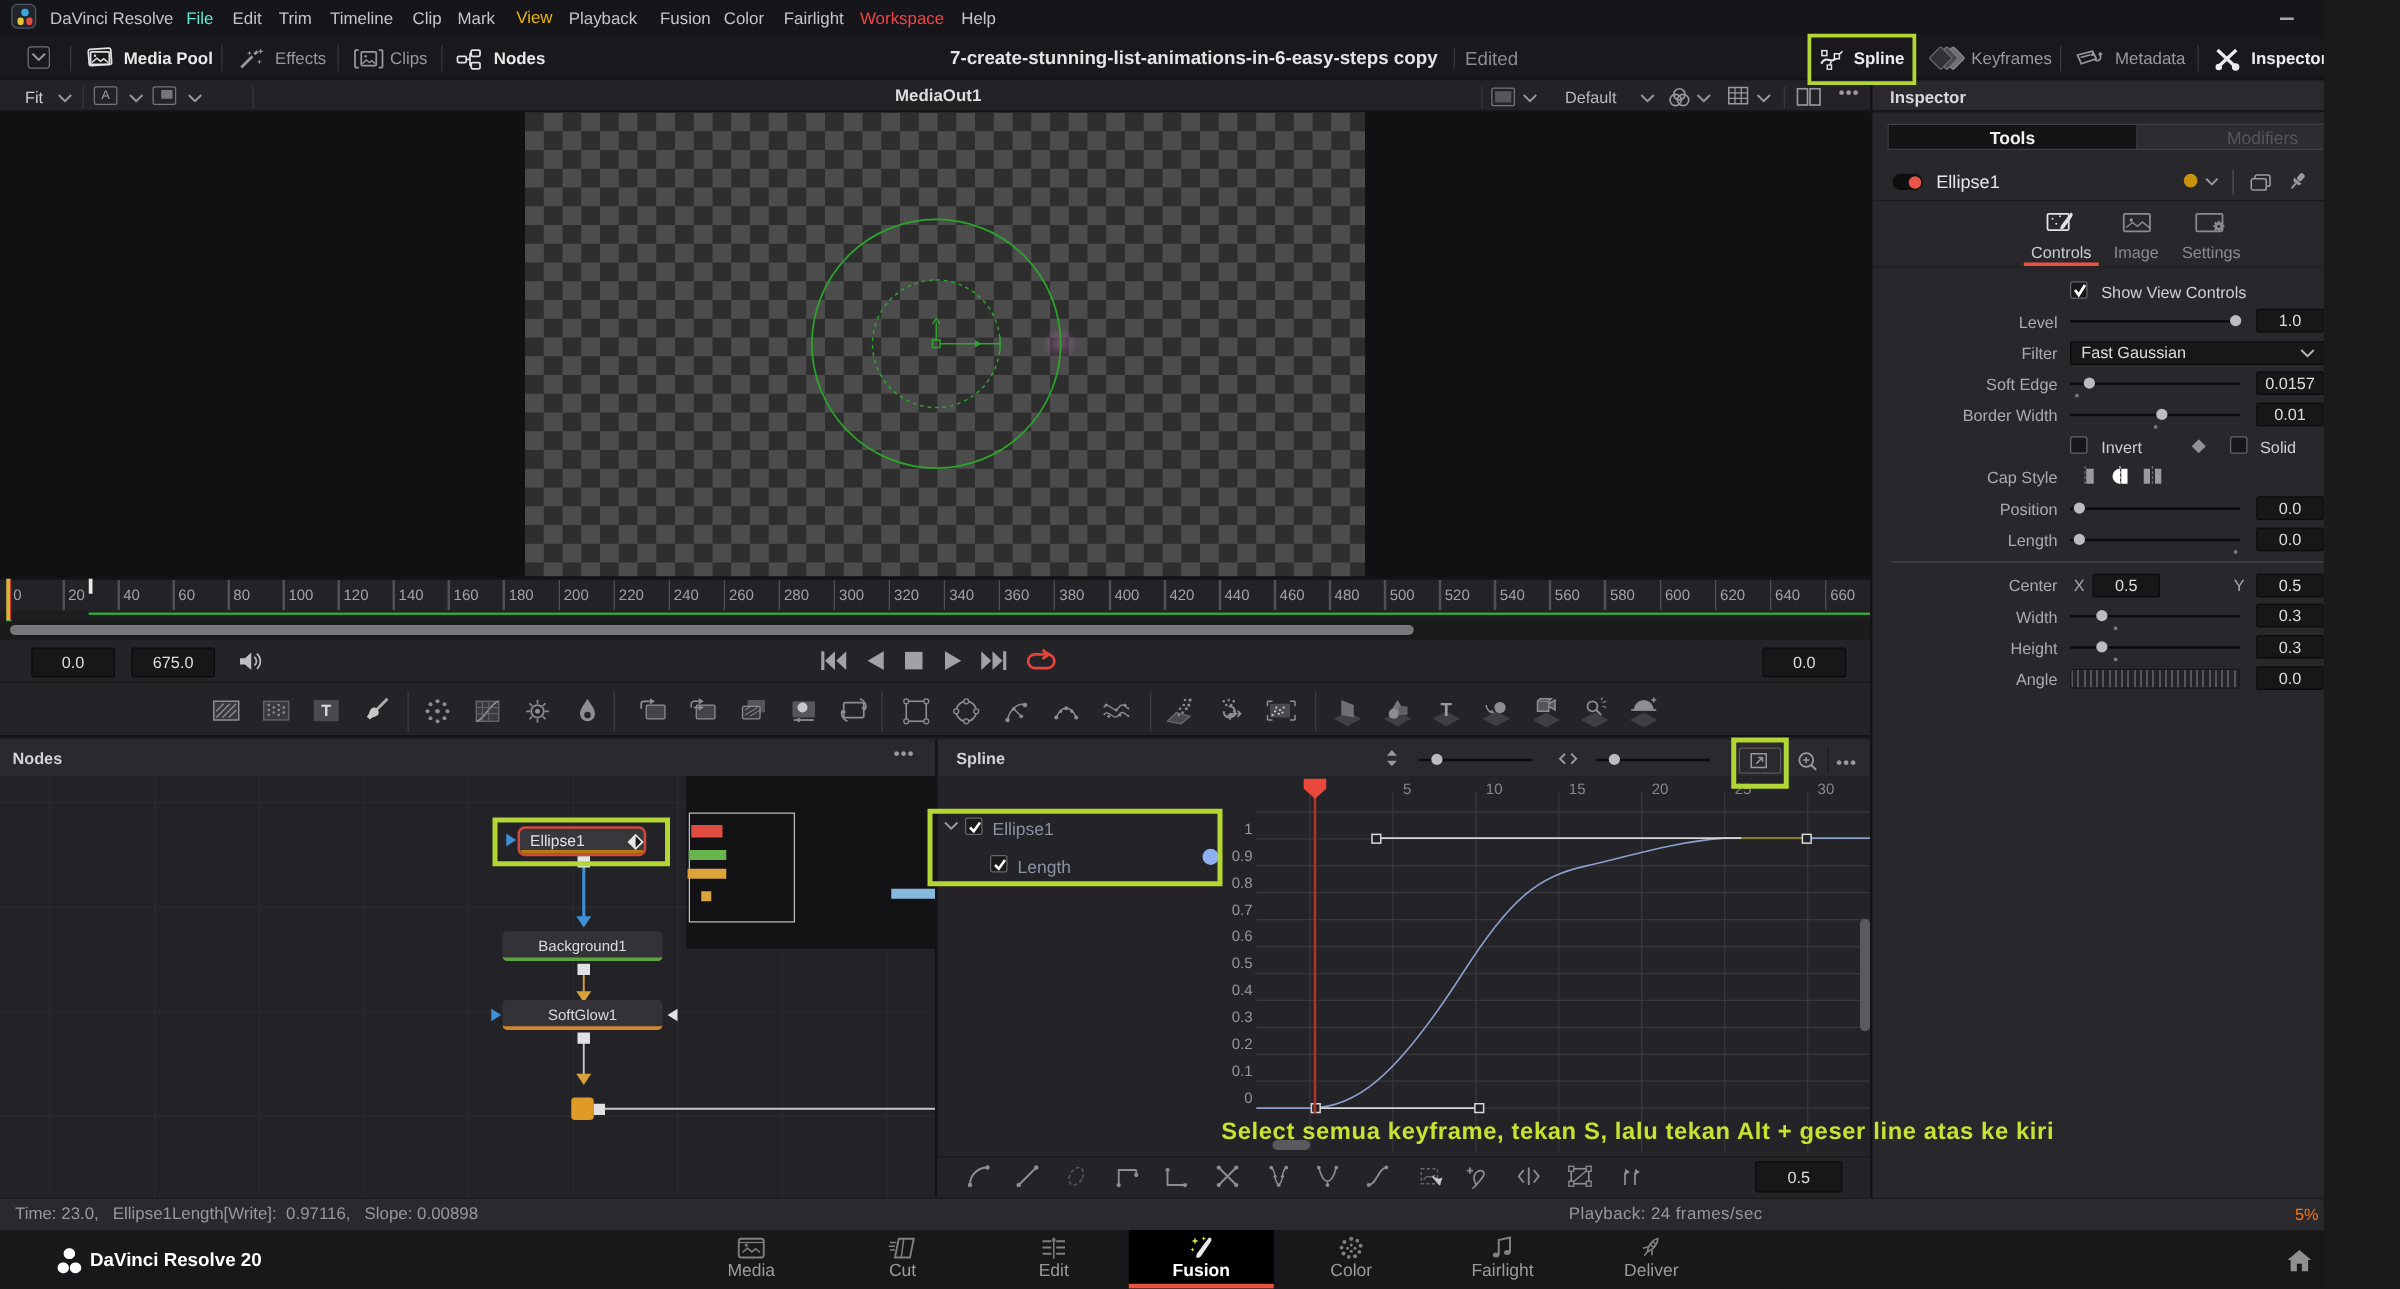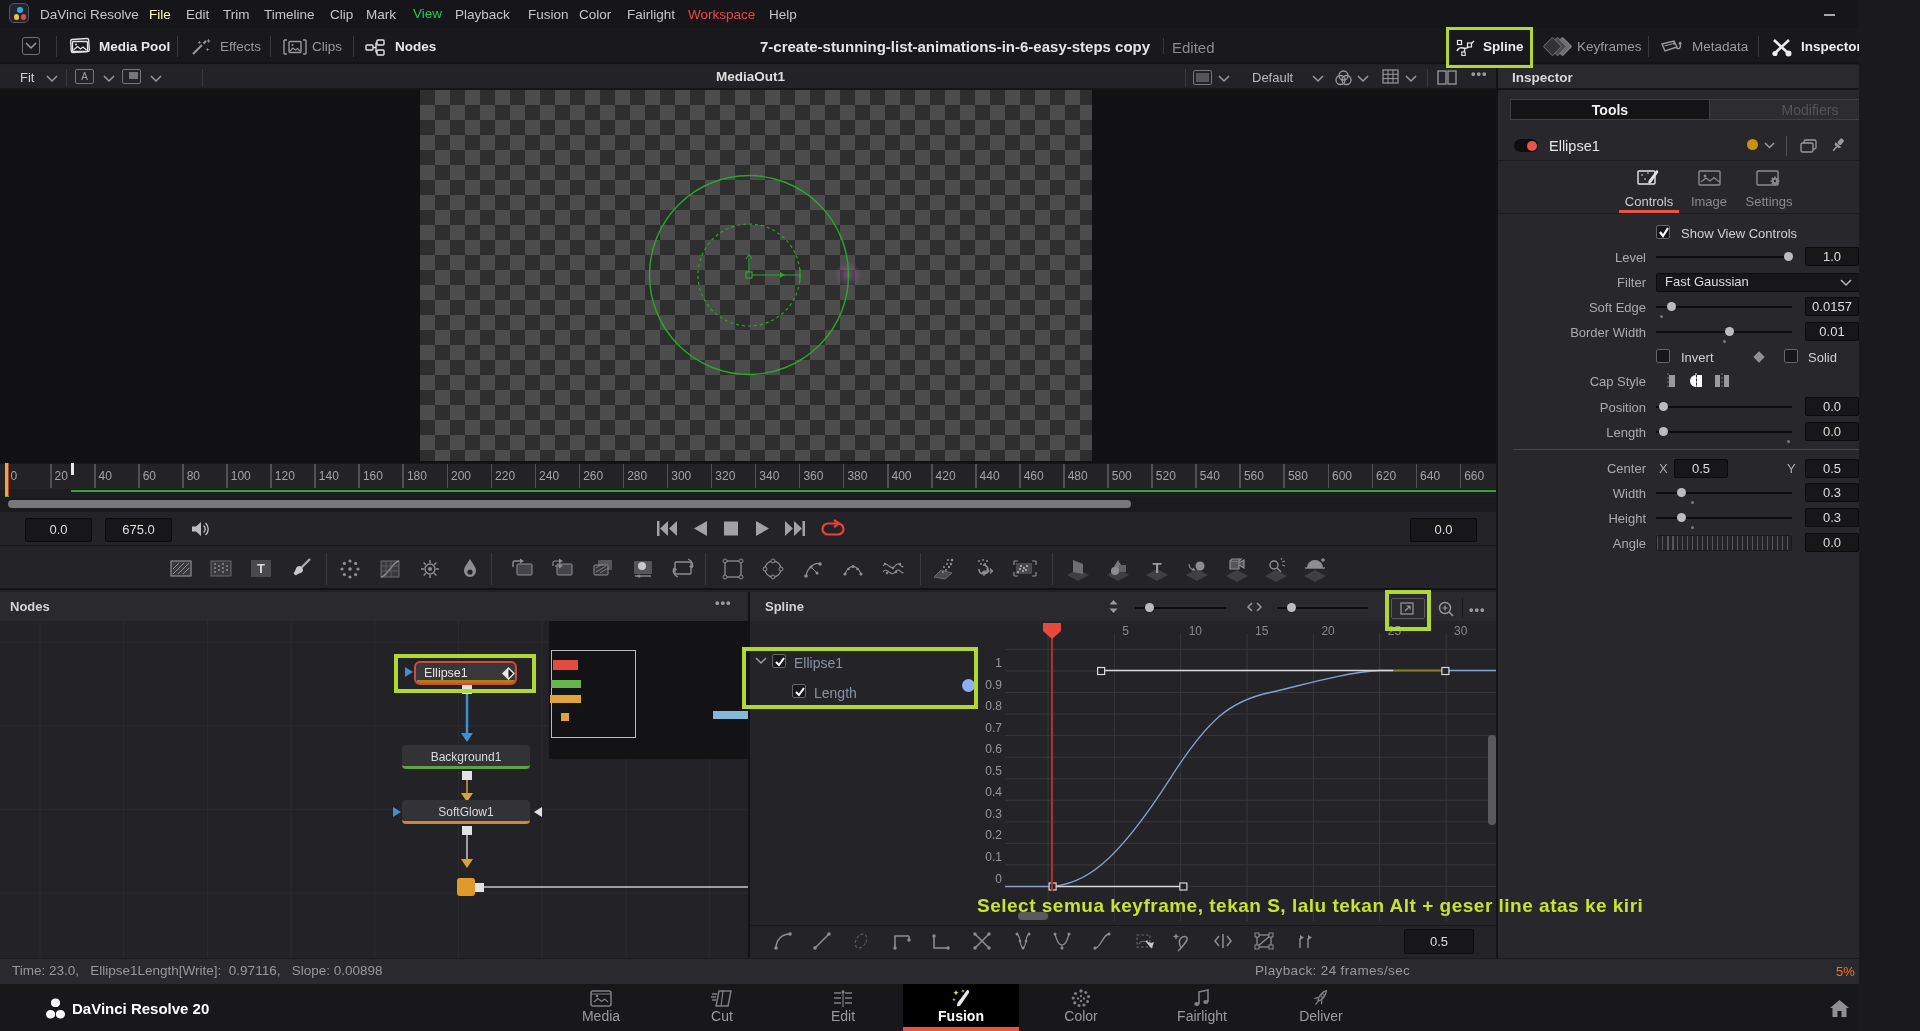--- a/index.html
+++ b/index.html
@@ -22,27 +22,27 @@
 <body>
 <div id="app">
 
 <div class="abs" style="left:0;top:0;width:1920px;height:28px;background:#16161a;"></div>
 <div class="abs" style="left:9px;top:3px;width:20px;height:20px;background:#22252d;border:1px solid #525764;border-radius:5px;">
   <div class="abs" style="left:7px;top:3px;width:5.5px;height:5.5px;border-radius:50%;background:#35a8e0;"></div>
   <div class="abs" style="left:3.5px;top:10px;width:5.5px;height:5.5px;border-radius:50%;background:#e8c63a;"></div>
   <div class="abs" style="left:10.5px;top:10px;width:5.5px;height:5.5px;border-radius:50%;background:#e84a3f;"></div>
 </div>
 <div class="txt" style="left:40px;top:7px;font-size:13.5px;color:#c6c6c8;">DaVinci Resolve</div>
-    <div class="txt" style="left:149px;top:7px;font-size:13.5px;color:#fef9c3;">File</div>
+    <div class="txt" style="left:149px;top:7px;font-size:13.5px;color:#5eead4;">File</div>
     <div class="txt" style="left:186px;top:7px;font-size:13.5px;color:#c6c6c8;">Edit</div>
     <div class="txt" style="left:223px;top:7px;font-size:13.5px;color:#c6c6c8;">Trim</div>
     <div class="txt" style="left:264px;top:7px;font-size:13.5px;color:#c6c6c8;">Timeline</div>
     <div class="txt" style="left:330px;top:7px;font-size:13.5px;color:#c6c6c8;">Clip</div>
     <div class="txt" style="left:366px;top:7px;font-size:13.5px;color:#c6c6c8;">Mark</div>
-    <div class="txt" style="left:413px;top:6px;font-size:13.5px;color:#22c55e;">View</div>
+    <div class="txt" style="left:413px;top:6px;font-size:13.5px;color:#eab308;">View</div>
     <div class="txt" style="left:455px;top:7px;font-size:13.5px;color:#c6c6c8;">Playback</div>
     <div class="txt" style="left:528px;top:7px;font-size:13.5px;color:#c6c6c8;">Fusion</div>
     <div class="txt" style="left:579px;top:7px;font-size:13.5px;color:#c6c6c8;">Color</div>
     <div class="txt" style="left:627px;top:7px;font-size:13.5px;color:#c6c6c8;">Fairlight</div>
     <div class="txt" style="left:688px;top:7px;font-size:13.5px;color:#ef4444;">Workspace</div>
     <div class="txt" style="left:769px;top:7px;font-size:13.5px;color:#c6c6c8;">Help</div>
 
 <div class="abs" style="left:0;top:28px;width:1920px;height:36px;background:#19191d;border-bottom:2px solid #131315;"></div>
 <div class="abs" style="left:22px;top:37px;width:18px;height:18px;border:1px solid #707074;border-radius:3px;"></div>
 <svg style="left:25px;top:42px;" width="12" height="8">

